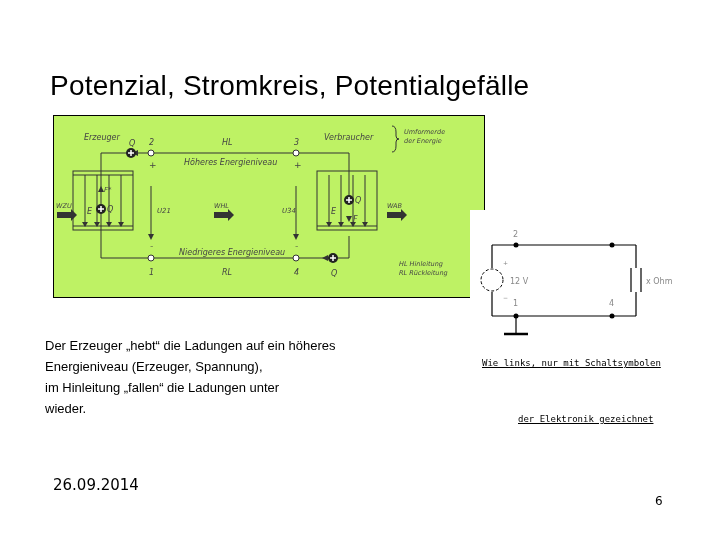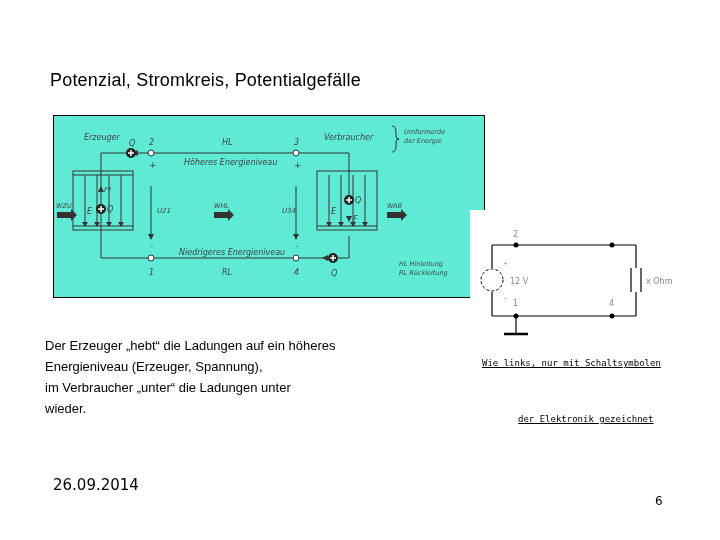--- a/index.html
+++ b/index.html
@@ -1,21 +1,21 @@
 <!DOCTYPE html>
 <html><head>
 <meta charset="utf-8">
 <style>
   html, body { margin: 0; padding: 0; background: #ffffff; }
   body { width: 720px; height: 540px; position: relative; overflow: hidden;
          font-family: "DejaVu Sans", sans-serif; color: #000; }
-  .title { position: absolute; left: 50px; top: 70px; font-size: 18px;
+  .title { position: absolute; left: 50px; top: 70px; font-size: 28px;
            font-family: "Liberation Sans", sans-serif; letter-spacing: 0.2px; }
   .diagram { position: absolute; left: 53px; top: 115px; width: 432px; height: 183px;
-             border: 1.5px solid #000; background: #5eead4; box-sizing: border-box; }
+             border: 1.5px solid #000; background: #bef264; box-sizing: border-box; }
   .diagram svg, .circuit svg { position: absolute; left: 0; top: 0; }
   .dlabel { font-family: "DejaVu Sans", sans-serif; font-style: italic; fill: #444; }
   .circuit { position: absolute; left: 470px; top: 210px; width: 220px; height: 135px;
              background: #ffffff; }
   .clabel { font-family: "DejaVu Sans", sans-serif; fill: #888; }
   .caption { position: absolute; left: 482px; top: 358px; font-size: 9px; line-height: 10px;
              font-family: "DejaVu Sans Mono", monospace; text-decoration: underline; }
   .caption div:nth-child(2) { padding-left: 36px; margin-top: 46px; }
   .body-text { position: absolute; left: 45px; top: 335px; width: 400px; font-size: 13px;
                line-height: 21px; font-family: "Liberation Sans", sans-serif; }
@@ -169,18 +169,18 @@
 </div>
 
 <div class="caption">
   <div>Wie links, nur mit Schaltsymbolen</div>
   <div>der Elektronik gezeichnet</div>
 </div>
 
 <div class="body-text">
   <div>Der Erzeuger „hebt“ die Ladungen auf ein höheres</div>
   <div>Energieniveau (Erzeuger, Spannung),</div>
-  <div>im Verbraucher „unter“ die Ladungen unter</div>
+  <div>im Hinleitung „fallen“ die Ladungen unter</div>
   <div>wieder.</div>
 </div>
 
 <div class="footer-date">26.09.2014</div>
 <div class="footer-page">6</div>
 
 </body></html>

